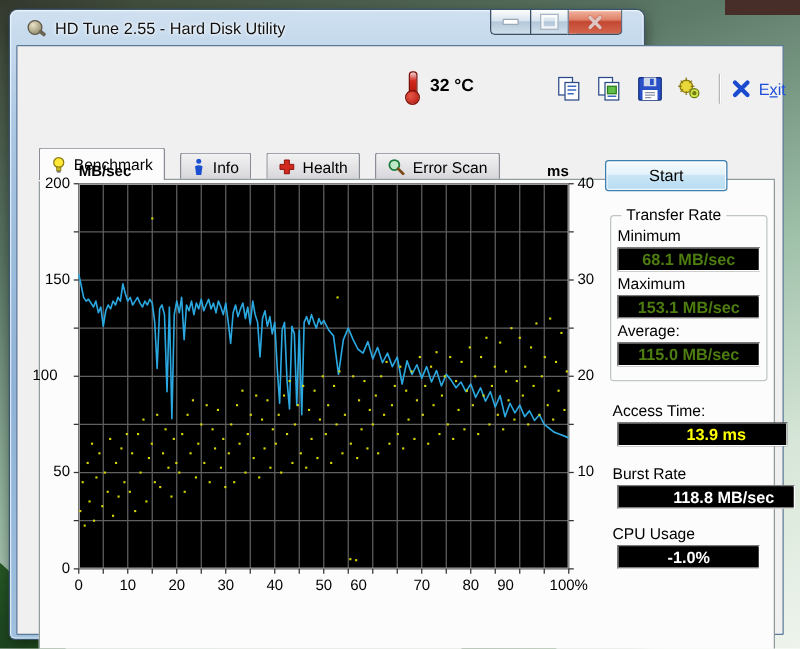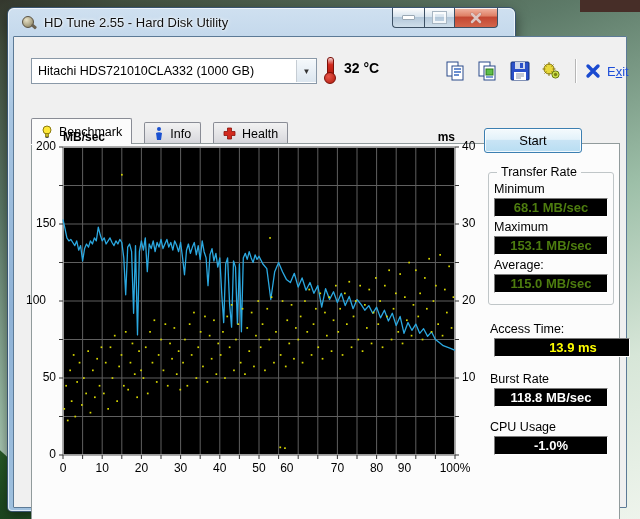--- a/index.html
+++ b/index.html
@@ -109,24 +109,20 @@
       <div class="cap-btn cap-close">
         <svg class="close-glyph" viewBox="0 0 12 12">
           <path d="M2 2 L10 10 M10 2 L2 10" stroke="#fff" stroke-width="2.6" stroke-linecap="round"></path>
           <path d="M2 2 L10 10 M10 2 L2 10" stroke="#7a1d10" stroke-width="3.6" stroke-linecap="round" opacity="0.25"></path>
         </svg>
       </div>
     </div>
 
     <div class="client">
 
-      <div class="combo">
-        <div class="combo-text">Hitachi HDS721010CLA332 (1000 GB)</div>
-        <div class="combo-arrow">▼</div>
-      </div>
       <div class="thermo">
         <div class="stem"></div>
           <div class="bulb"></div>
       </div>
       <div class="temp-text">32 °C</div>
 
       <div class="tool-icons">
         <div class="tico">
           <svg width="22" height="22" viewBox="0 0 22 22">
             <rect x="2" y="2" width="11" height="14" fill="#fff" stroke="#2a4a8a"></rect>
@@ -192,20 +188,29 @@
           </span>
           <span>Info</span>
         </div>
         <div class="tab">
           <span class="ticon">
             <svg width="13" height="13" viewBox="0 0 13 13">
               <path d="M4.5 1h4v3.5H12v4H8.5V12h-4V8.5H1v-4h3.5Z" fill="#d22a1e" stroke="#8a1008" stroke-width="0.8"></path>
             </svg>
           </span>
           <span>Health</span>
+        </div>
+        <div class="tab">
+          <span class="ticon">
+            <svg width="14" height="13" viewBox="0 0 14 13">
+              <circle cx="5.5" cy="5" r="4" fill="#bfe8c8" stroke="#1a7a3a" stroke-width="1.4"></circle>
+              <path d="M8.5 8 L12.5 12" stroke="#7a4a1a" stroke-width="2.2" stroke-linecap="round"></path>
+            </svg>
+          </span>
+          <span>Error Scan</span>
         </div>
       </div>
       <div class="panel"></div>
     </div>
 
     <div class="axis-unit unit-left">MB/sec</div>
     <div class="axis-unit unit-right">ms</div>
     <div class="plot">
       <svg id="chart-svg" width="392" height="308" viewBox="0 0 392 308">
           <line x1="0" y1="0" x2="0" y2="308" stroke="#5f5f5f" stroke-width="1"></line>
@@ -473,21 +478,21 @@
     <div class="valuebox v-cyan" style="top:190px;">68.1 MB/sec</div>
     <div class="lab" style="left:486px;top:212px;">Maximum</div>
     <div class="valuebox v-cyan" style="top:228px;">153.1 MB/sec</div>
     <div class="lab" style="left:486px;top:250px;">Average:</div>
     <div class="valuebox v-cyan" style="top:266px;">115.0 MB/sec</div>
 
     <div class="lab" style="left:482px;top:314px;">Access Time:</div>
     <div class="valuebox v-yellow" style="top:330px;padding-left:22px;">13.9 ms</div>
 
     <div class="lab" style="left:482px;top:364px;">Burst Rate</div>
-    <div class="valuebox v-white" style="top:380px;">118.8 MB/sec</div>
+    <div class="valuebox v-white" style="top:380px;padding-left:28px;">118.8 MB/sec</div>
 
     <div class="lab" style="left:482px;top:412px;">CPU Usage</div>
     <div class="valuebox v-white" style="top:428px;">-1.0%</div>
 
   <div class="axlab" style="left: 18px; top: 131px; width: 30px; text-align: right;">200</div>
       <div class="axlab" style="left: 18px; top: 208px; width: 30px; text-align: right;">150</div>
       <div class="axlab" style="left: 8px; top: 285px; width: 30px; text-align: right;">100</div>
       <div class="axlab" style="left: 18px; top: 362px; width: 30px; text-align: right;">50</div>
       <div class="axlab" style="left: 18px; top: 439px; width: 30px; text-align: right;">0</div>
       <div class="axlab" style="left: 454px; top: 131px;">40</div>

